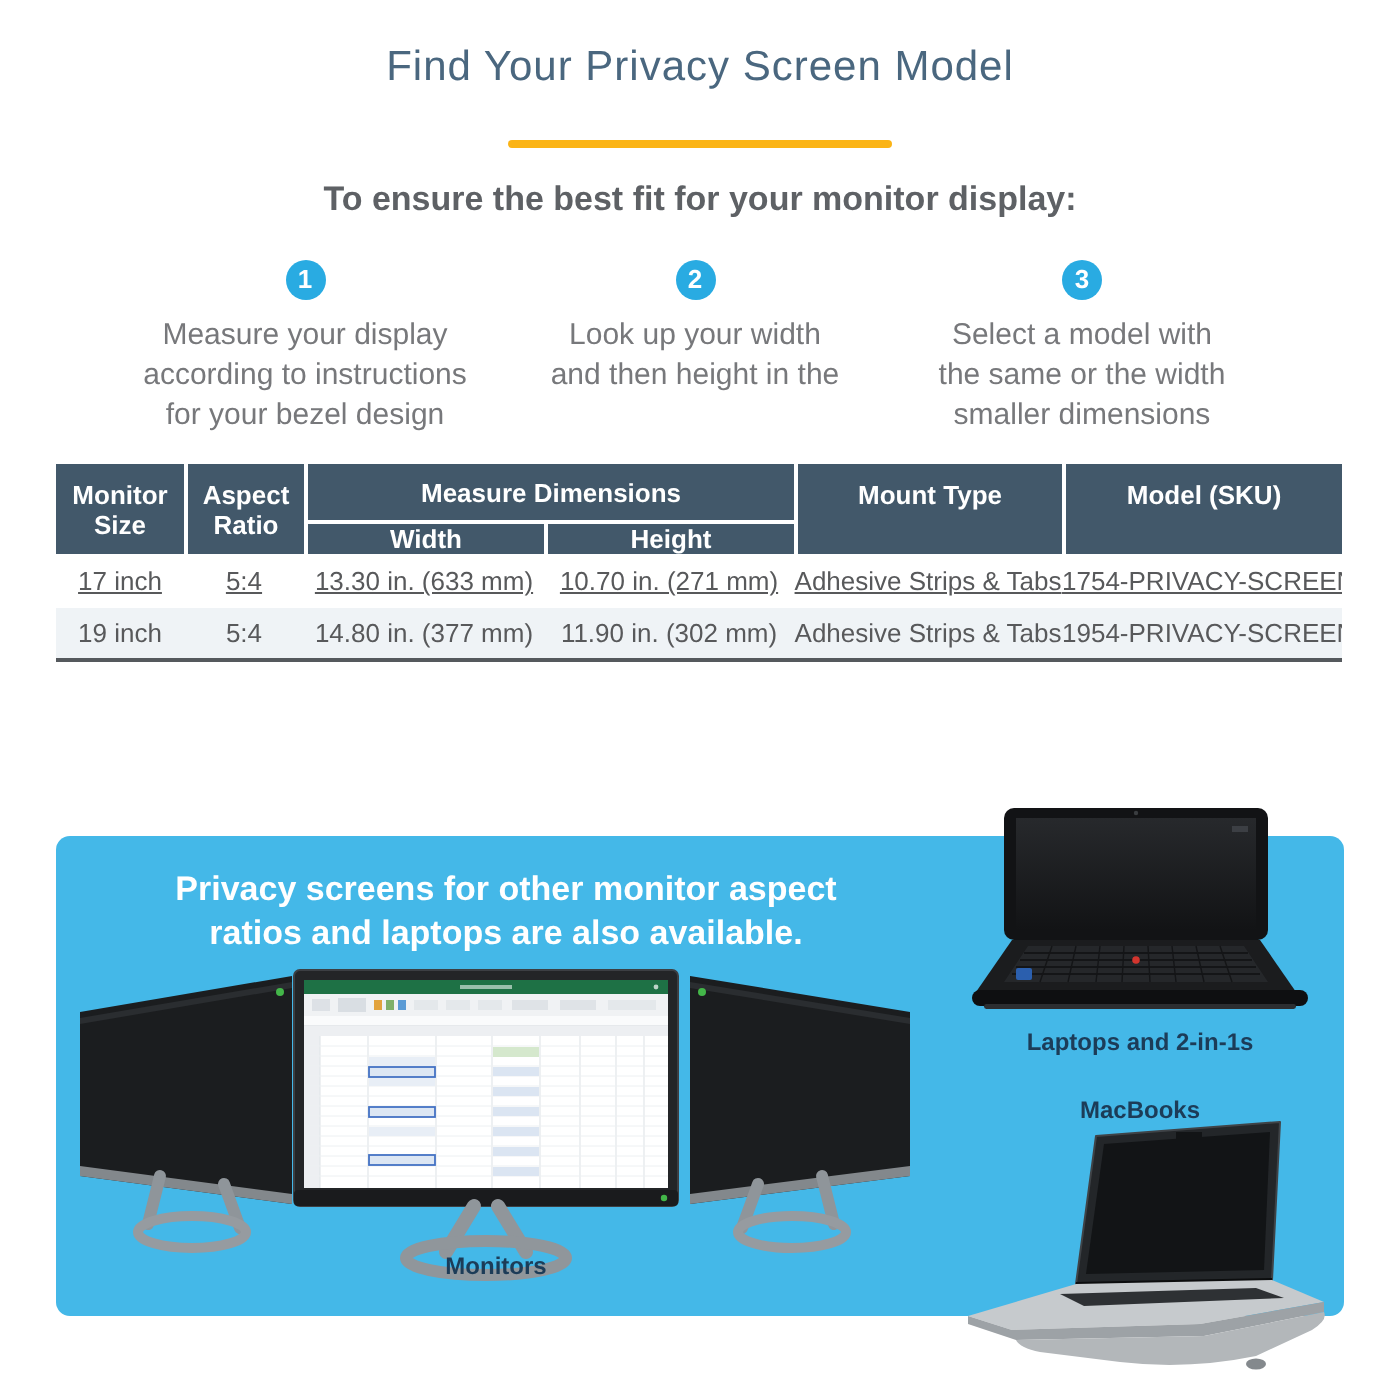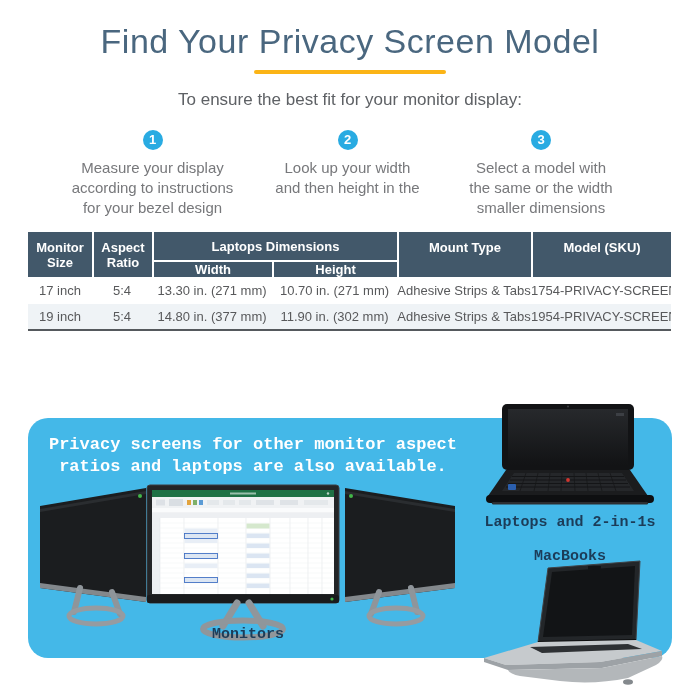--- a/index.html
+++ b/index.html
@@ -9,25 +9,25 @@
     --table-header:#42586A;
     --title-text:#4A677F;
     --navy-label:#1C3C58;
   }
   *{box-sizing:border-box;margin:0;padding:0;}
   html,body{background:#fff;}
   body{font-family:"Liberation Sans","DejaVu Sans",sans-serif;}
   .canvas{position:relative;width:700px;height:700px;background:#fff;overflow:hidden;}
 
   .title{position:absolute;top:22px;left:0;width:700px;text-align:center;
-         font-size:34px;font-weight:300;letter-spacing:.5px;color:var(--title-text);}
+         font-size:21px;font-weight:300;letter-spacing:.5px;color:var(--title-text);}
   .underline{position:absolute;top:70px;left:254px;width:192px;height:4px;
          background:var(--accent-yellow);border-radius:2px;}
   .subtitle{position:absolute;top:90px;left:0;width:700px;text-align:center;
-         font-size:17px;font-weight:normal;color:#5E6165;}
+         font-size:17px;font-weight:bold;color:#5E6165;}
 
   .step{position:absolute;top:130px;text-align:center;color:#77787B;font-size:15px;line-height:20px;}
   .step .badge{width:20px;height:20px;border-radius:50%;background:var(--step-blue);
          color:#fff;font-size:13px;font-weight:bold;line-height:20px;text-align:center;
          margin:0 auto 8px auto;}
   .step1{left:40px;width:225px;}
   .step2{left:235px;width:225px;}
   .step3{left:430px;width:222px;}
 
   table.model-table{position:absolute;top:232px;left:28px;width:643px;
@@ -37,30 +37,30 @@
   .model-table col.c5{width:134px;} .model-table col.c6{width:140px;}
   .model-table th{background:var(--table-header);color:#fff;font-size:13px;font-weight:bold;
          text-align:center;vertical-align:middle;padding:0 2px;}
   .model-table th.sep{border-left:2px solid #fff;}
   .model-table th.subsep{border-top:2px solid #fff;}
   .model-table tr.hrow1 th{height:28px;}
   .model-table tr.hrow2 th{height:15px;}
   .model-table th.bottom-align{vertical-align:bottom;padding-bottom:22px;}
   .model-table td{height:27px;font-size:13px;color:#58595B;text-align:center;
          vertical-align:middle;white-space:nowrap;overflow:hidden;}
-  .model-table tbody tr.row-even td{background:#FFFFFF;}
+  .model-table tbody tr.row-even td{background:#FFFFFF;text-decoration:underline;}
   .model-table tbody tr.row-odd td{background:#EFF3F6;}
   .model-table tbody tr:last-child td{border-bottom:2px solid #55595D;}
 
   .banner{position:absolute;top:418px;left:28px;width:644px;height:240px;
-         background:var(--banner-blue);border-radius:20px;font-family:Liberation Mono, monospace;}
+         background:var(--banner-blue);border-radius:7px;}
   .banner-message{position:absolute;top:16px;left:15px;width:420px;text-align:center;
          color:#fff;font-weight:bold;font-size:17px;line-height:22px;}
   .banner-label{position:absolute;text-align:center;color:var(--navy-label);
-         font-size:15px;font-weight:bold;}
+         font-size:12px;font-weight:bold;}
   .label-monitors{top:208px;left:115px;width:210px;}
   .label-laptops{top:96px;left:434px;width:216px;}
   .label-macbooks{top:130px;left:434px;width:216px;}
 
   .svg-monitors{position:absolute;left:4px;top:58px;}
   .svg-thinkpad{position:absolute;left:454px;top:-16px;}
   .svg-macbook{position:absolute;left:448px;top:140px;}
 </style>
 </head>
 <body>
@@ -95,34 +95,34 @@
         <col class="c2">
         <col class="c3">
         <col class="c4">
         <col class="c5">
         <col class="c6">
       </colgroup>
     <thead>
       <tr class="hrow1">
         <th rowspan="2">Monitor Size</th>
         <th rowspan="2" class="sep">Aspect Ratio</th>
-        <th colspan="2" class="sep">Laptops Dimensions</th>
+        <th colspan="2" class="sep">Measure Dimensions</th>
         <th rowspan="2" class="sep bottom-align">Mount Type</th>
         <th rowspan="2" class="sep bottom-align">Model (SKU)</th>
       </tr>
       <tr class="hrow2">
         <th class="sep subsep">Width</th>
         <th class="sep subsep">Height</th>
       </tr>
     </thead>
     <tbody>
       <tr class="row-even">
         <td>17 inch</td>
         <td>5:4</td>
-        <td>13.30 in. (271 mm)</td>
+        <td>13.30 in. (633 mm)</td>
         <td>10.70 in. (271 mm)</td>
         <td>Adhesive Strips &amp; Tabs</td>
         <td>1754-PRIVACY-SCREEN</td>
       </tr>
       <tr class="row-odd">
         <td>19 inch</td>
         <td>5:4</td>
         <td>14.80 in. (377 mm)</td>
         <td>11.90 in. (302 mm)</td>
         <td>Adhesive Strips &amp; Tabs</td>

